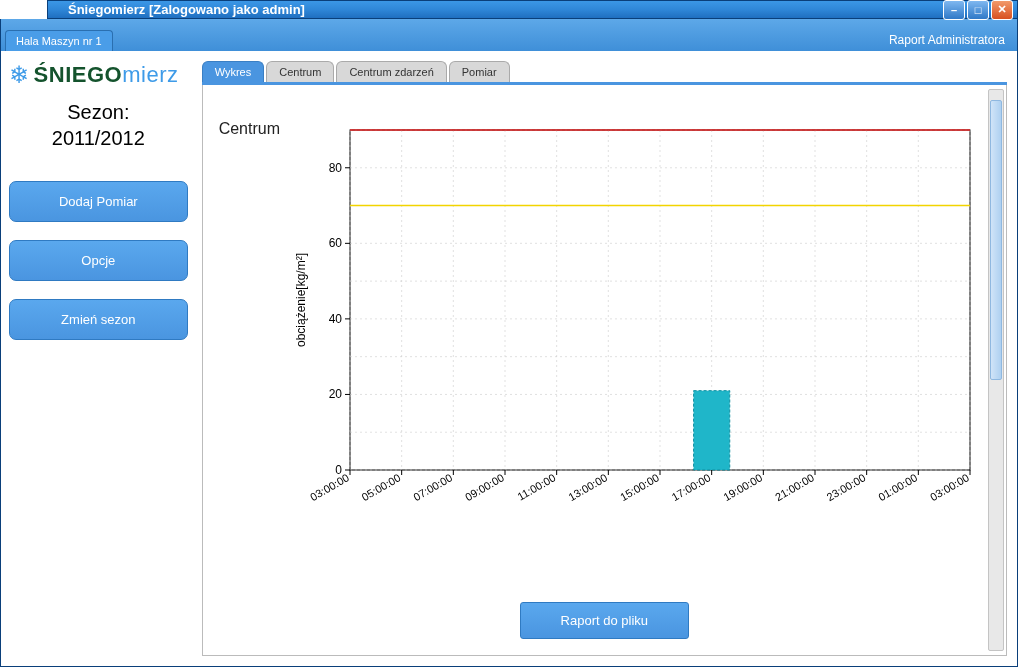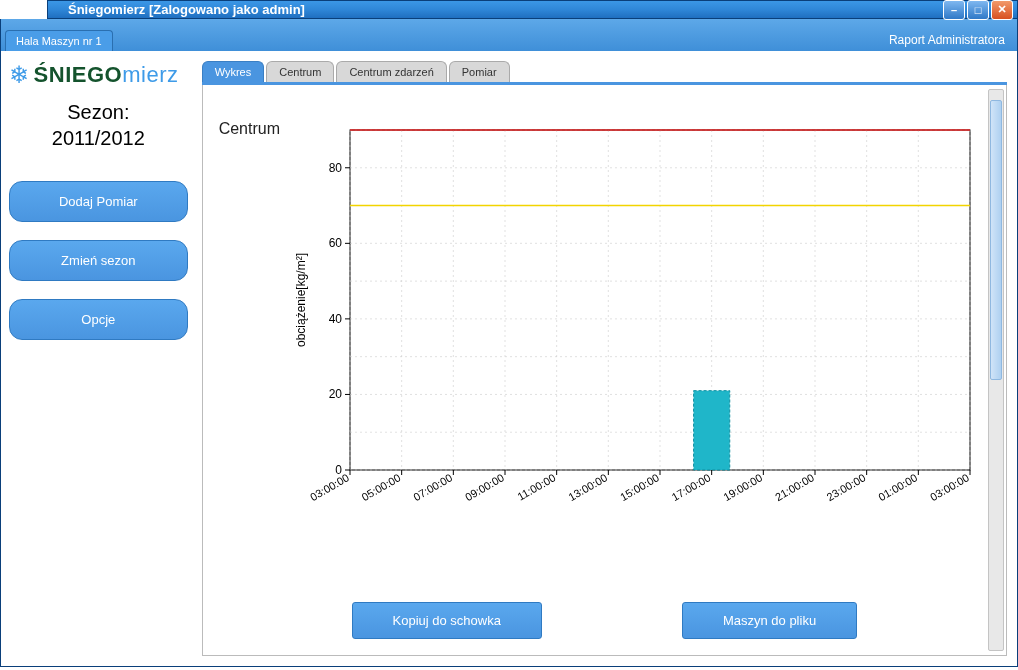--- a/index.html
+++ b/index.html
@@ -106,21 +106,21 @@
     text-align: center;
     font-size: 20px;
     color: #000000;
     margin-bottom: 30px;
     line-height: 1.3;
   }
   .side-btn {
     background: linear-gradient(to bottom, #5aa8ee, #4a95e0);
     color: #fff;
     border: 1px solid #2f7ac2;
-    border-radius: 13px;
+    border-radius: 7px;
     padding: 12px 0;
     font-size: 13px;
     text-align: center;
     margin-bottom: 18px;
     cursor: pointer;
   }
 
   .content {
     flex: 1;
     padding: 10px 10px 10px 6px;
@@ -235,22 +235,22 @@
     <div class="logo">
       <span class="flake">❄</span>
       <span class="part1">ŚNIEGO</span>
         <span class="part2">mierz</span>
     </div>
     <div class="season-label">
       <span>Sezon:</span><br>
       <span>2011/2012</span>
     </div>
     <div class="side-btn">Dodaj Pomiar</div>
+    <div class="side-btn">Opcje</div>
     <div class="side-btn">Zmień sezon</div>
-    <div class="side-btn">Opcje</div>
   </div>
 
   <div class="content">
     <div class="tabs-row">
       <div class="ctab active">Wykres</div>
       <div class="ctab">Centrum</div>
       <div class="ctab">Centrum zdarzeń</div>
       <div class="ctab">Pomiar</div>
     </div>
 
@@ -323,18 +323,17 @@
             <text x="586.6666666666667" y="360" font-size="11" fill="#000" transform="rotate(-30 586.6666666666667 360)" text-anchor="end">23:00:00</text>
             <line x1="638.3333333333333" x2="638.3333333333333" y1="350" y2="355" stroke="#000"></line>
             <text x="638.3333333333333" y="360" font-size="11" fill="#000" transform="rotate(-30 638.3333333333333 360)" text-anchor="end">01:00:00</text>
             <line x1="690" x2="690" y1="350" y2="355" stroke="#000"></line>
             <text x="690" y="360" font-size="11" fill="#000" transform="rotate(-30 690 360)" text-anchor="end">03:00:00</text>
             <text x="0" y="0" font-size="12" fill="#000" text-anchor="middle" transform="translate(25 180) rotate(-90)">obciążenie[kg/m²]</text>
           </svg>
       </div>
 
       <div class="bottom-buttons">
-        <div class="act-btn">Kopiuj do schowka</div>
-        <div class="act-btn">Maszyn do pliku</div>
+        <div class="act-btn">Raport do pliku</div>
       </div>
     </div>
   </div>
 </div>
 
 </body></html>

